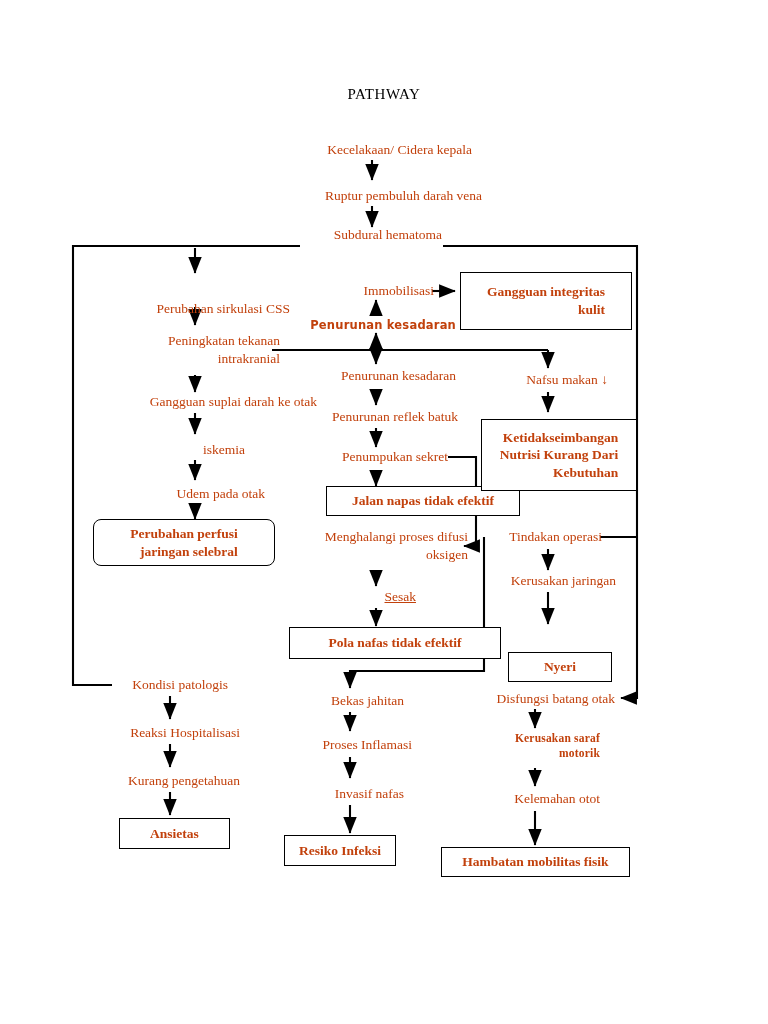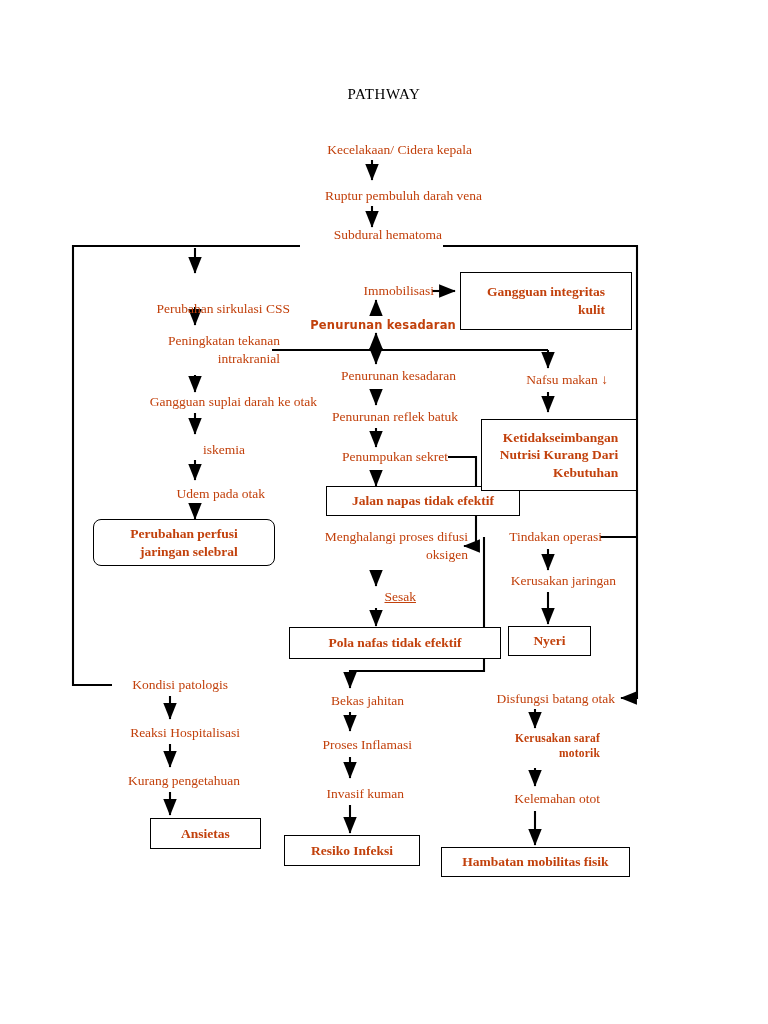--- a/index.html
+++ b/index.html
@@ -166,37 +166,37 @@
 <div class="node plain" style="left:488px; top:371px; width:120px;">Nafsu makan ↓</div>
 
 <div class="node boxed" style="left:481px; top:419px; width:156px; height:72px;">Ketidakseimbangan
 Nutrisi Kurang Dari
 Kebutuhan</div>
 
 <div class="node plain" style="left:492px; top:528px; width:110px;">Tindakan operasi</div>
 
 <div class="node plain" style="left:480px; top:572px; width:136px;">Kerusakan jaringan</div>
 
-<div class="node boxed" style="left:508px; top:626px; width:83px; height:30px;">Nyeri</div>
+<div class="node boxed" style="left:508px; top:652px; width:104px; height:30px;">Nyeri</div>
 
 <div class="node plain" style="left:112px; top:676px; width:116px;">Kondisi patologis</div>
 
 <div class="node plain" style="left:100px; top:724px; width:140px;">Reaksi Hospitalisasi</div>
 
 <div class="node plain" style="left:100px; top:772px; width:140px;">Kurang pengetahuan</div>
 
-<div class="node boxed" style="left:119px; top:818px; width:111px; height:31px;margin-left:31px;">Ansietas</div>
+<div class="node boxed" style="left:119px; top:818px; width:111px; height:31px;">Ansietas</div>
 
 <div class="node plain" style="left:296px; top:692px; width:108px;">Bekas jahitan</div>
 
 <div class="node plain" style="left:288px; top:736px; width:124px;">Proses Inflamasi</div>
 
-<div class="node plain" style="left:296px; top:785px; width:108px;">Invasif kuman</div>
-
-<div class="node boxed" style="left:284px; top:835px; width:136px; height:31px;">Resiko Infeksi</div>
+<div class="node plain" style="left:296px; top:785px; width:108px;">Invasif nafas</div>
+
+<div class="node boxed" style="left:284px; top:835px; width:112px; height:31px;">Resiko Infeksi</div>
 
 <div class="node plain" style="left:455px; top:690px; width:160px;">Disfungsi batang otak</div>
 
 <div class="node sans" style="left:470px; top:731px; width:130px;font-family:Liberation Serif, serif;">Kerusakan saraf
 motorik</div>
 
 <div class="node plain" style="left:470px; top:790px; width:130px;">Kelemahan otot</div>
 
 <div class="node boxed" style="left:441px; top:847px; width:189px; height:25px;">Hambatan mobilitas fisik</div>
 

